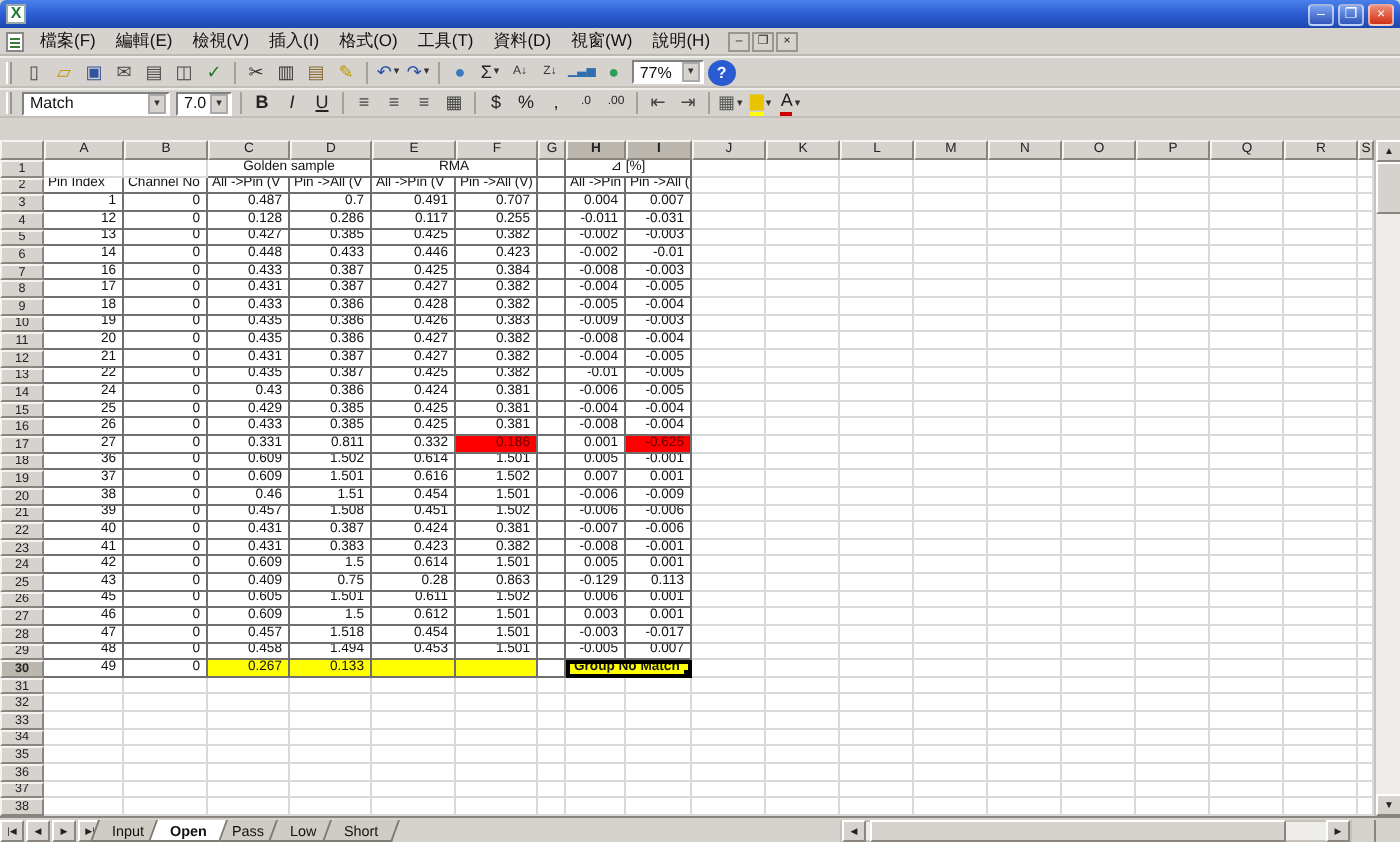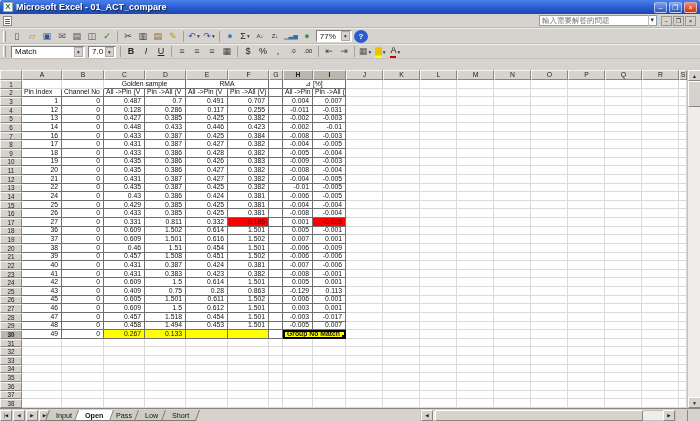--- a/index.html
+++ b/index.html
@@ -103,34 +103,40 @@
   .hspace{flex:1;}
   .tcorner{position:absolute;right:0;top:1px;width:13px;height:12px;background:#d6d3ce;border-left:1px solid #8a867f;}
 </style>
 </head>
 <body>
 
 <div class="win">
 
   <div class="titlebar">
     <span class="appicon">X</span>
-    <span class="title">Microsoft Excel - 01_ACT_compare</span>
     <span class="winbtns">
       <span class="wb">–</span>
       <span class="wb">❐</span>
       <span class="wb close">×</span>
     </span>
   </div>
 
   <div class="menubar">
     <span class="docicon"></span>
-    <span class="helpbox">
-      <input placeholder="輸入需要解答的問題" style="">
-      <span class="helpdd">▼</span>
-    </span>
+    <span class="menu-items" style="display:flex;">
+        <span class="menu-item">檔案(F)</span>
+        <span class="menu-item">編輯(E)</span>
+        <span class="menu-item">檢視(V)</span>
+        <span class="menu-item">插入(I)</span>
+        <span class="menu-item">格式(O)</span>
+        <span class="menu-item">工具(T)</span>
+        <span class="menu-item">資料(D)</span>
+        <span class="menu-item">視窗(W)</span>
+        <span class="menu-item">說明(H)</span>
+      </span>
     <span class="mwb">
       <span class="wbm">–</span>
       <span class="wbm">❐</span>
       <span class="wbm">×</span>
     </span>
   </div>
 
   <div class="toolbar std">
     <span class="grip"></span>
   <span class="tbtn">

